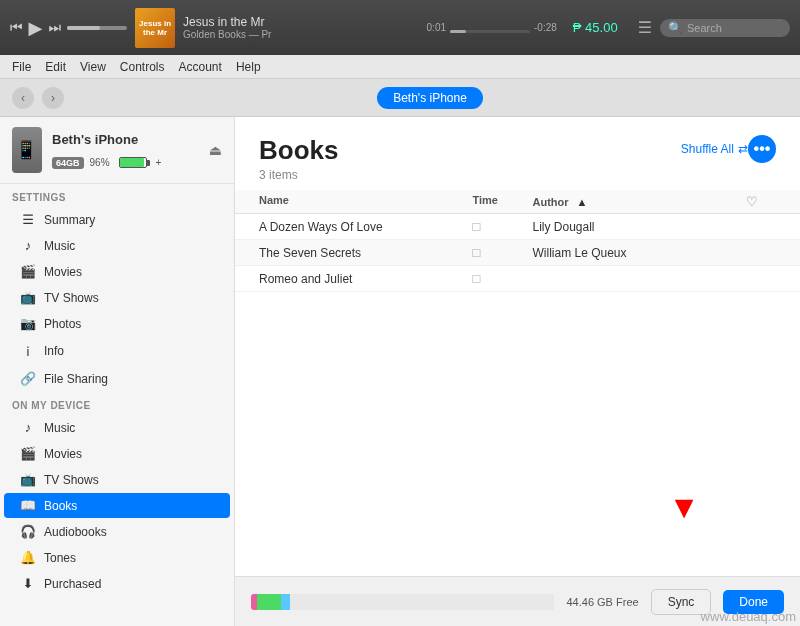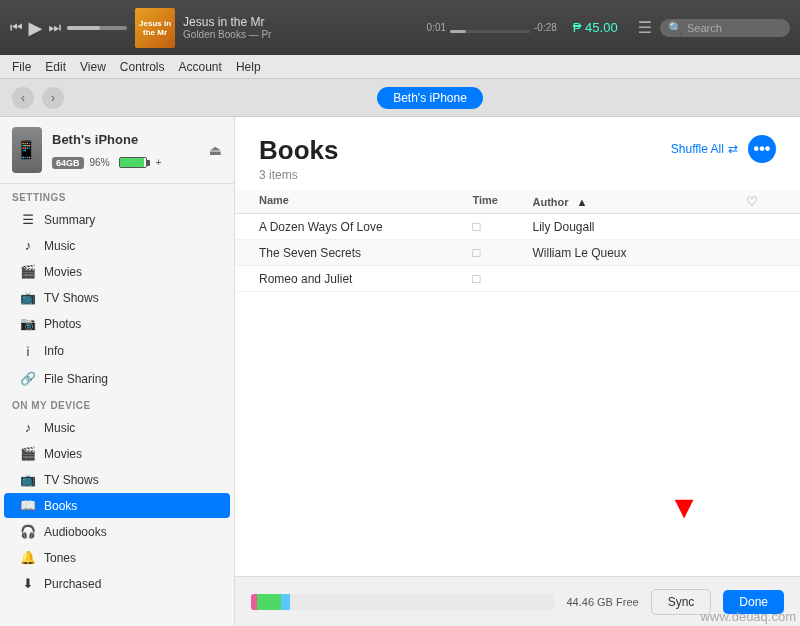--- a/index.html
+++ b/index.html
@@ -144,21 +144,21 @@
       overflow: hidden;
     }
     .content-header {
       padding: 18px 24px 8px;
       display: flex;
       align-items: flex-start;
       justify-content: space-between;
     }
     .content-title { font-size: 26px; font-weight: 700; color: #222; }
     .content-count { font-size: 12px; color: #888; margin-top: 2px; }
-    .header-actions { display: flex; align-items: center; gap: 10px; }
+    .header-actions { display: flex; align-items: center; }
     .shuffle-btn {
       background: none; border: none; cursor: pointer; color: #007aff; font-size: 12px; font-weight: 500;
       display: flex; align-items: center; gap: 4px;
     }
     .more-btn {
       background: #007aff; color: white; border: none; border-radius: 50%;
       width: 28px; height: 28px; font-size: 16px; cursor: pointer;
       display: flex; align-items: center; justify-content: center; font-weight: 700;
     }
 

